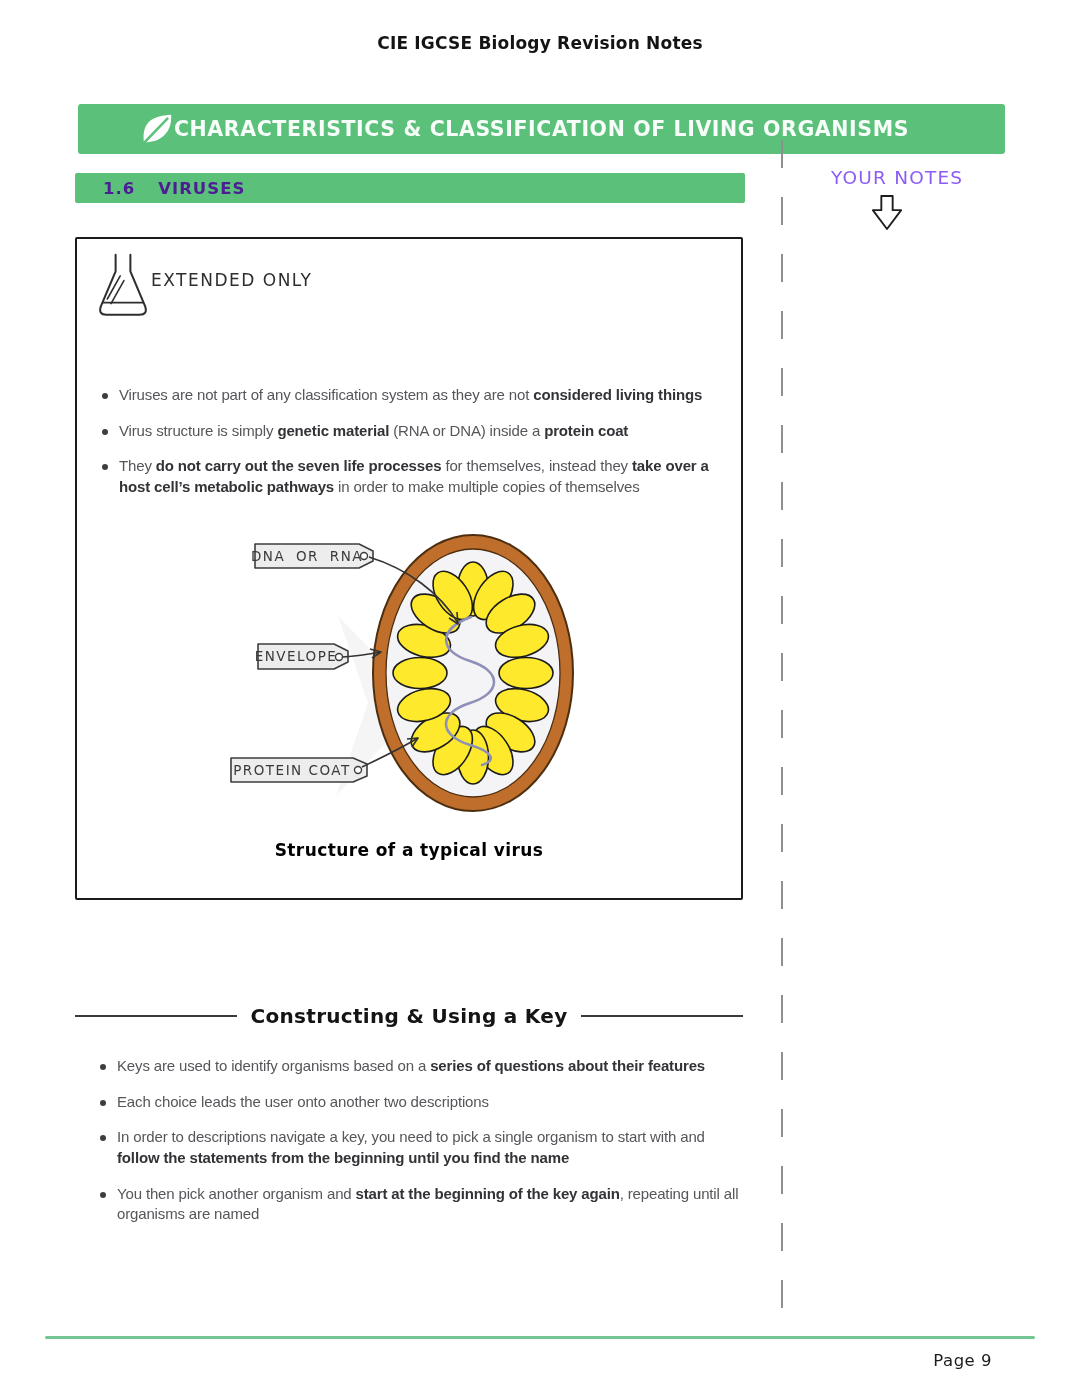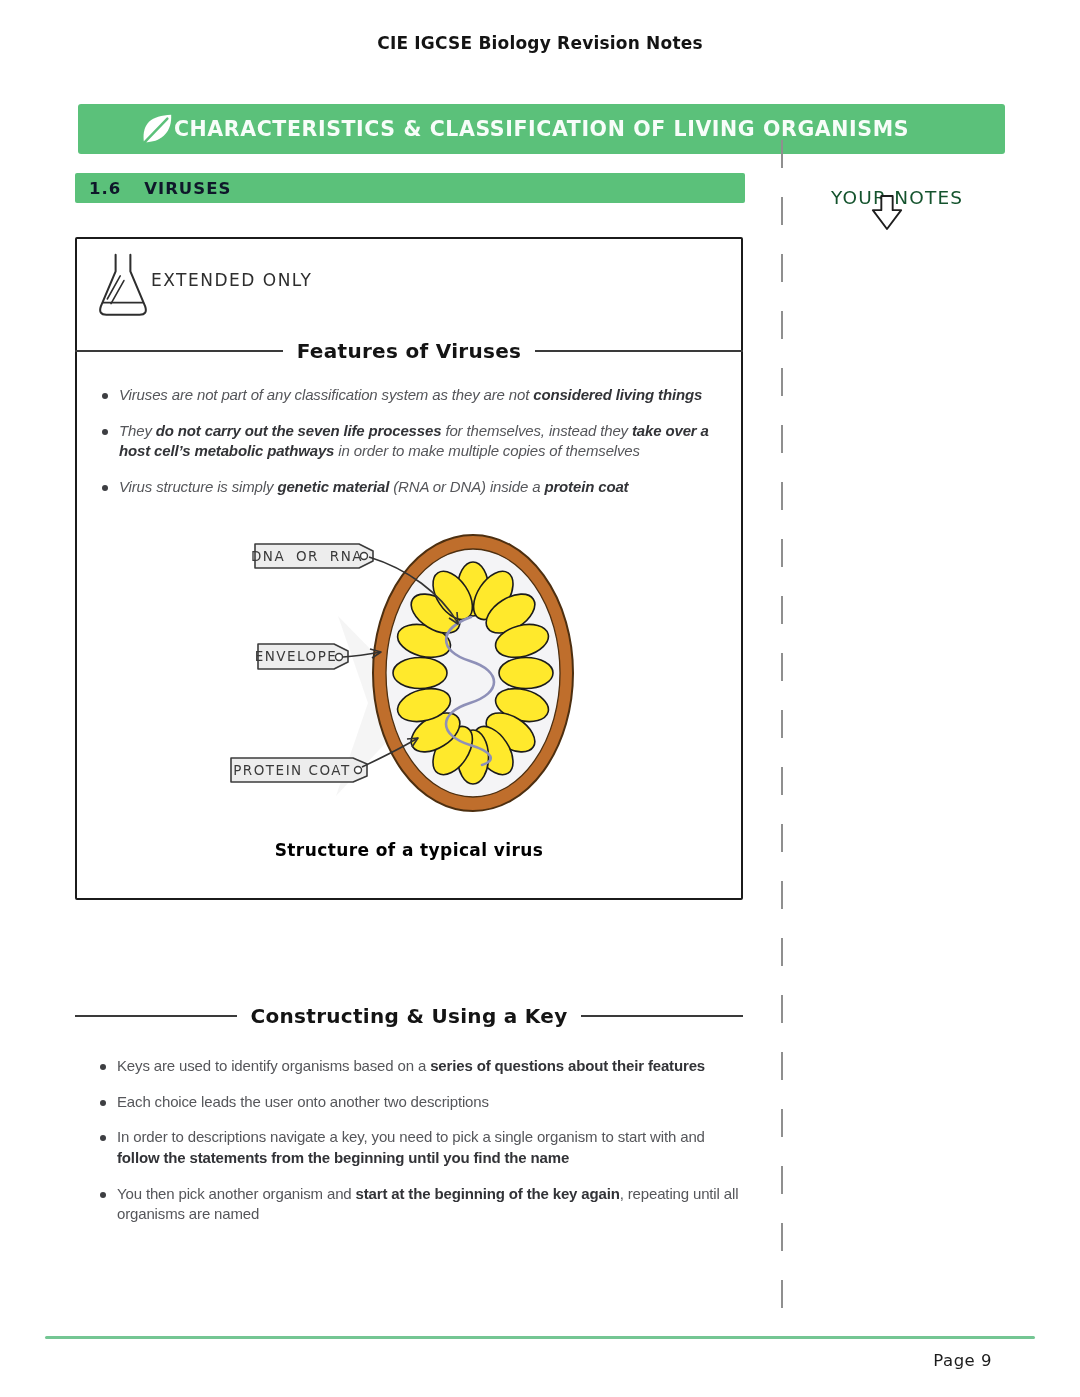--- a/index.html
+++ b/index.html
@@ -14,26 +14,26 @@
   
   .banner{position:absolute;left:78px;top:80px;width:927px;height:50px;background:#5bc17a;
           border-radius:3px;display:flex;align-items:center;margin-top:24px;}
   .leaf-icon{position:absolute;left:62px;top:8px;width:34px;height:34px;}
   .banner-title{width:100%;text-align:center;color:#f7fdf9;font-size:20.5px;font-weight:600;
                 letter-spacing:.6px;}
 
   
   .dashline{position:absolute;left:781px;top:140px;width:2px;height:1190px;
             background:repeating-linear-gradient(to bottom,#8f8f8f 0 28px,transparent 28px 57px);}
-  .your-notes{position:absolute;left:831px;top:167px;font-size:18.5px;color:#14532d;letter-spacing:1.2px;margin-top:20px;}
+  .your-notes{position:absolute;left:831px;top:167px;font-size:18.5px;color:#8b5cf6;letter-spacing:1.2px;}
   .down-arrow-icon{position:absolute;left:870px;top:194px;width:34px;height:38px;}
 
   
-  .secbar{position:absolute;left:75px;width:670px;height:30px;background:#5bc17a;color:#0f172a;
-          display:flex;align-items:center;gap:23px;padding-left:14px;box-sizing:border-box;border-radius:2px;}
+  .secbar{position:absolute;left:75px;width:670px;height:30px;background:#5bc17a;color:#4c1d95;
+          display:flex;align-items:center;gap:23px;padding-left:28px;box-sizing:border-box;border-radius:2px;}
   .secbar span{font-size:16.5px;font-weight:600;letter-spacing:1px;}
   .bar-16{top:173px;} .bar-17{top:943px;}
 
   
   .extbox{position:absolute;left:75px;top:237px;width:668px;height:663px;background:#fff;
           border:2px solid #1b1b1b;border-radius:2px;box-sizing:border-box;}
   .flask-icon{position:absolute;left:18px;top:12px;width:56px;height:72px;}
   .extlabel{position:absolute;left:74px;top:31px;font-size:17px;letter-spacing:1.5px;color:#2e2e2e;}
 
   
@@ -43,21 +43,21 @@
   .hline{flex:1;height:1.5px;background:#3a3a3a;}
   .subhead{font-size:20px;font-weight:700;color:#141414;letter-spacing:.3px;white-space:nowrap;}
 
   
   .bullets{list-style:none;margin:0;padding:0;}
   .bullets li{position:relative;padding-left:20px;margin-bottom:15px;font-size:15px;
               letter-spacing:-.15px;line-height:1.38;color:#55565a;}
   .bullets li::before{content:"";position:absolute;left:3px;top:8px;width:6px;height:6px;
                       border-radius:50%;background:#3d3e42;}
   .bullets b{color:#323337;font-weight:700;}
-  .vbullets{position:absolute;left:22px;top:146px;width:640px;font-style:italic;}
+  .vbullets{position:absolute;left:22px;top:146px;width:640px;}
   .kbullets{position:absolute;left:97px;top:1056px;width:650px;}
 
   
   .virus-svg{position:absolute;left:141px;top:292px;width:524px;height:290px;}
   .virus-svg text{font-family:"DejaVu Sans",sans-serif;font-size:13.5px;fill:#3a3a3a;letter-spacing:1.5px;}
   .caption{position:absolute;left:0;right:0;top:601px;text-align:center;font-size:17px;
            font-weight:600;color:#000000;letter-spacing:.4px;}
 
   
   .bottom-rule{position:absolute;left:45px;top:1336px;width:990px;height:3px;background:#74c693;border-radius:2px;}
@@ -90,30 +90,25 @@
   </div>
 
   <div class="extbox">
     <svg class="flask-icon" viewBox="0 0 60 78">
       <path d="M22 4 L22 22 L6 60 Q3 69 12 69 L48 69 Q57 69 54 60 L38 22 L38 4" fill="none" stroke="#2e2e2e" stroke-width="2.2" stroke-linecap="round" stroke-linejoin="round"></path>
       <path d="M9 56 L51 56" stroke="#2e2e2e" stroke-width="2" fill="none" stroke-linecap="round"></path>
       <path d="M13 52 L27 27 M17 57 L31 32" stroke="#2e2e2e" stroke-width="1.7" fill="none" stroke-linecap="round"></path>
     </svg>
     <div class="extlabel hand">EXTENDED ONLY</div>
 
-    <div class="subhead-row features-row">
-      <span class="hline"></span>
-      <span class="subhead hand">Features of Viruses</span>
-      <span class="hline"></span>
-    </div>
 
     <ul class="bullets vbullets">
         <li><span>Viruses are not part of any classification system as they are not </span><b>considered living things</b></li>
+        <li><span>Virus structure is simply </span><b>genetic material</b><span> (RNA or DNA) inside a </span><b>protein coat</b></li>
         <li><span>They </span><b>do not carry out the seven life processes</b><span> for themselves, instead they </span><b>take over a host cell’s metabolic pathways</b><span> in order to make multiple copies of themselves</span></li>
-        <li><span>Virus structure is simply </span><b>genetic material</b><span> (RNA or DNA) inside a </span><b>protein coat</b></li>
       </ul>
 
     <svg class="virus-svg" viewBox="0 0 524 290">
 
       <path d="M120 85 L205 172 L118 265 L150 172 Z" fill="#9a9a9a" opacity="0.10"></path>
 
       <ellipse cx="255" cy="142" rx="100" ry="138" fill="#bf6e2c" stroke="#4d2f10" stroke-width="2"></ellipse>
       <ellipse cx="255" cy="142" rx="87" ry="124" fill="#f4f4f6" stroke="#4d2f10" stroke-width="1.3"></ellipse>
 
       <g id="coat-ovals" fill="#ffe92c" stroke="#1c1c1c" stroke-width="1.6">

